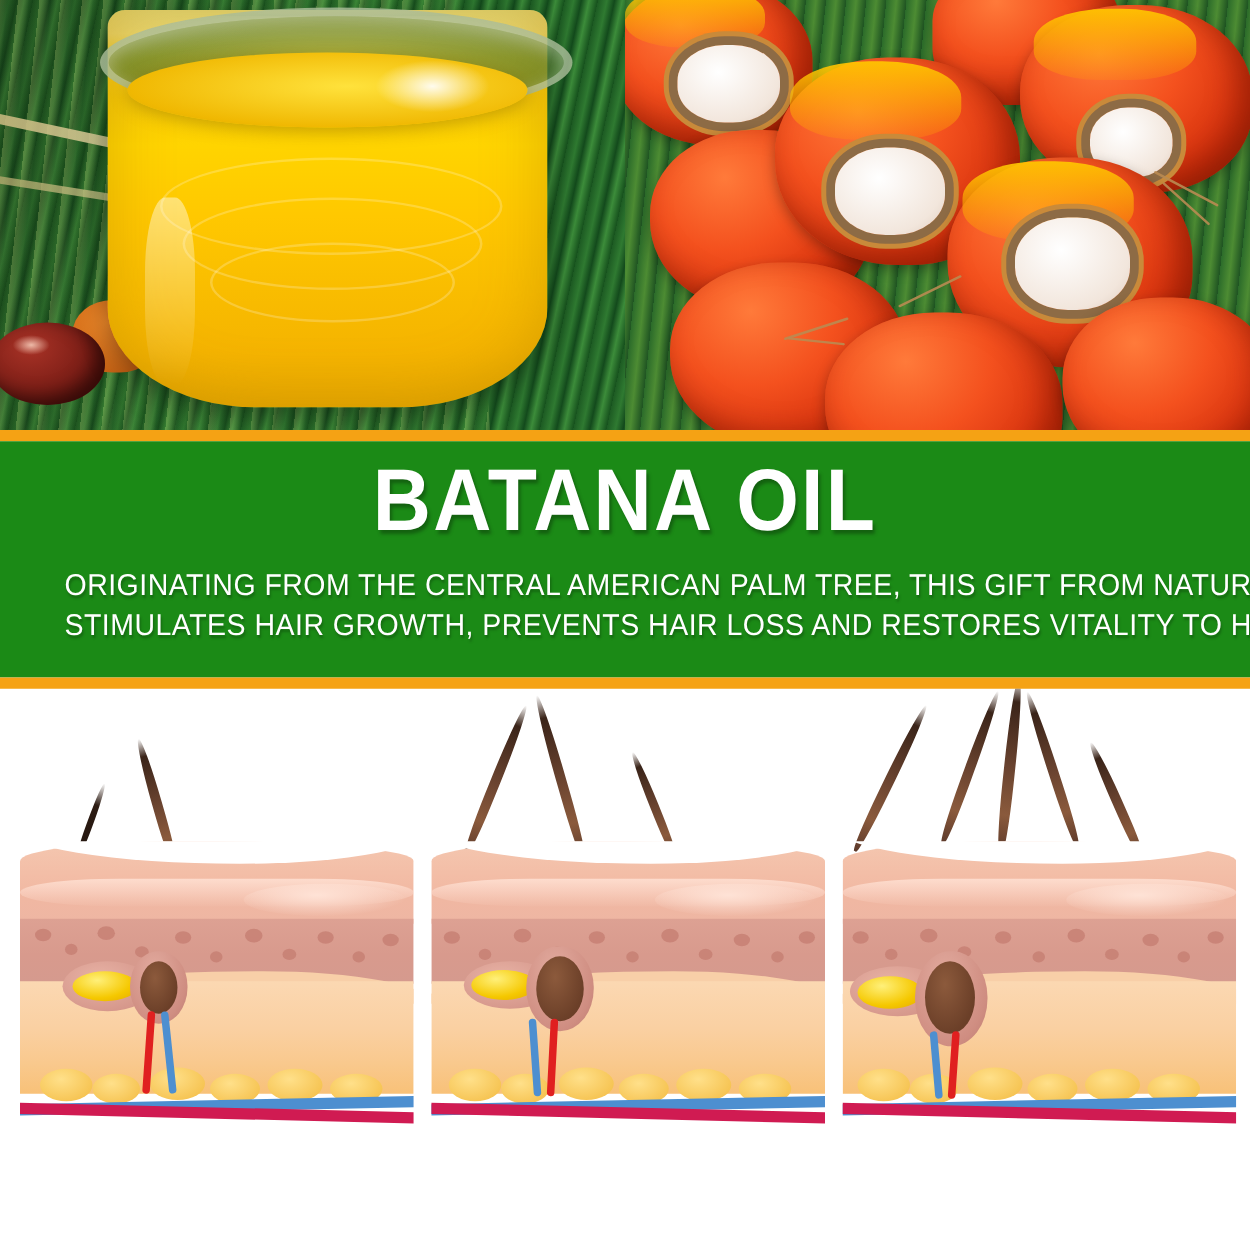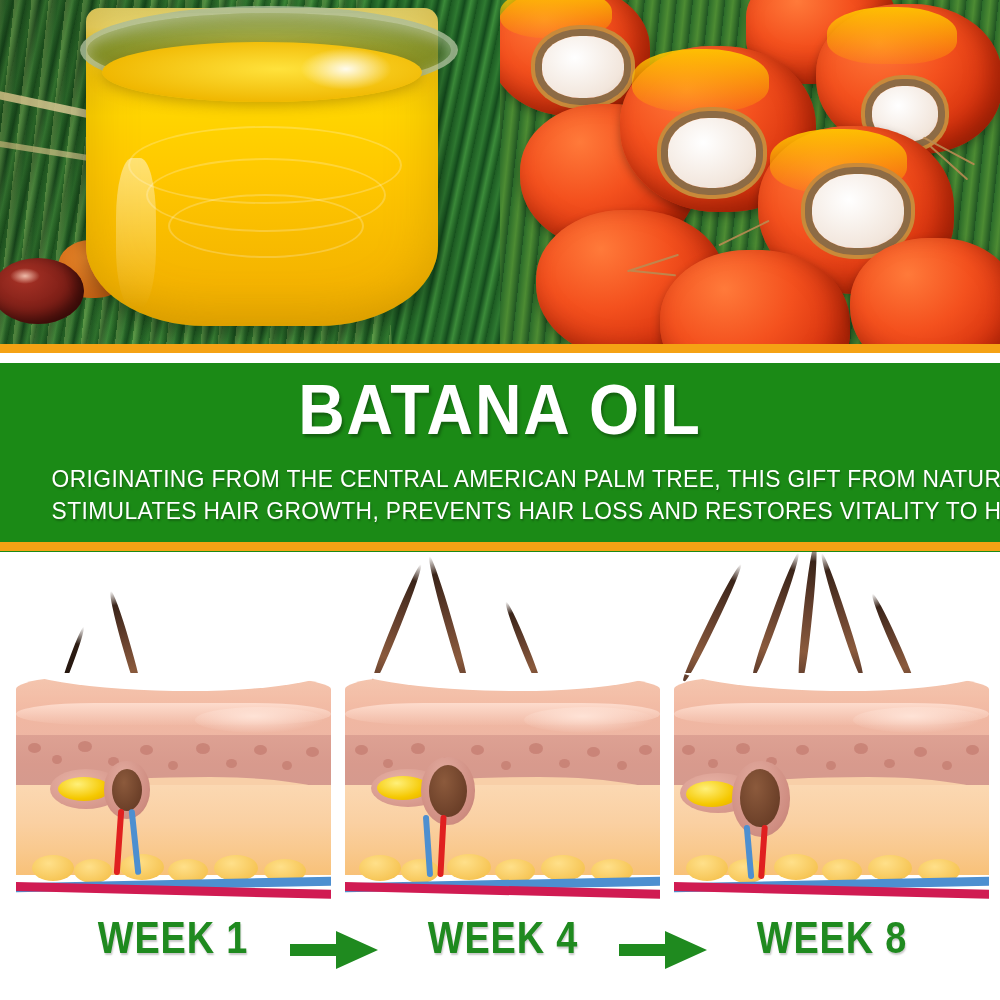--- a/index.html
+++ b/index.html
@@ -75,21 +75,21 @@
   .fruit .cap { position:absolute; left:6%; top:2%; width:70%; height:38%;
     background:linear-gradient(180deg, rgba(255,196,0,.95), rgba(255,150,10,.25));
     border-radius:46% 46% 40% 40%; }
   .kernel { position:absolute; border-radius:46%;
     background:radial-gradient(ellipse at 40% 35%, #ffffff, #f2e6dc 70%, #ddcbbd);
     box-shadow:0 0 0 7px #8d6b45, 0 0 0 11px #c98a3a; }
   .fiber { position:absolute; height:2px; background:#b98b52; border-radius:2px; opacity:.9; }
 
   
   .rule-top { position:absolute; left:0; top:344px; width:1000px; height:9px; }
-  .banner { position:absolute; left:0; top:363px; width:1000px; height:189px; }
+  .banner { position:absolute; left:0; top:353px; width:1000px; height:189px; }
   .rule-bottom { position:absolute; left:0; top:542px; width:1000px; height:9px; }
 
   .banner-title {
     position:absolute; left:0; top:12px; width:1000px; text-align:center;
     font-family:"Liberation Sans Narrow","Liberation Sans", sans-serif;
     font-weight:bold; font-size:70px; letter-spacing:2px; line-height:1;
     color:#ffffff; transform:scaleX(.92); transform-origin:50% 50%;
     text-shadow:2px 3px 3px rgba(0,0,0,.30);
   }
   .banner-sub {
@@ -416,33 +416,14 @@
 
         <div class="cap-red" style="left:86px; top:152px; height:54px; transform:rotate(4deg);"></div>
         <div class="cap-blue" style="left:72px; top:152px; height:54px; transform:rotate(-5deg);"></div>
 
         <div class="vessel-blue"></div>
         <div class="vessel-red"></div>
       </div>
     </div>
   </div>
 
-  <div class="footer">
-    <div class="wk w1" style="color: rgb(31, 138, 31);">WEEK 1</div>
-
-    <div class="arrow a1">
-      <svg viewBox="0 0 92 46" xmlns="http://www.w3.org/2000/svg" aria-hidden="true">
-        <path d="M2 17 L48 17 L48 4 L90 23 L48 42 L48 29 L2 29 Z" fill="#1f8a1f"></path>
-      </svg>
-    </div>
-
-    <div class="wk w2" style="color: rgb(31, 138, 31);">WEEK 4</div>
-
-    <div class="arrow a2">
-      <svg viewBox="0 0 92 46" xmlns="http://www.w3.org/2000/svg" aria-hidden="true">
-        <path d="M2 17 L48 17 L48 4 L90 23 L48 42 L48 29 L2 29 Z" fill="#1f8a1f"></path>
-      </svg>
-    </div>
-
-    <div class="wk w3" style="color: rgb(31, 138, 31);">WEEK 8</div>
-  </div>
 
 </div>
 
 </body></html>

